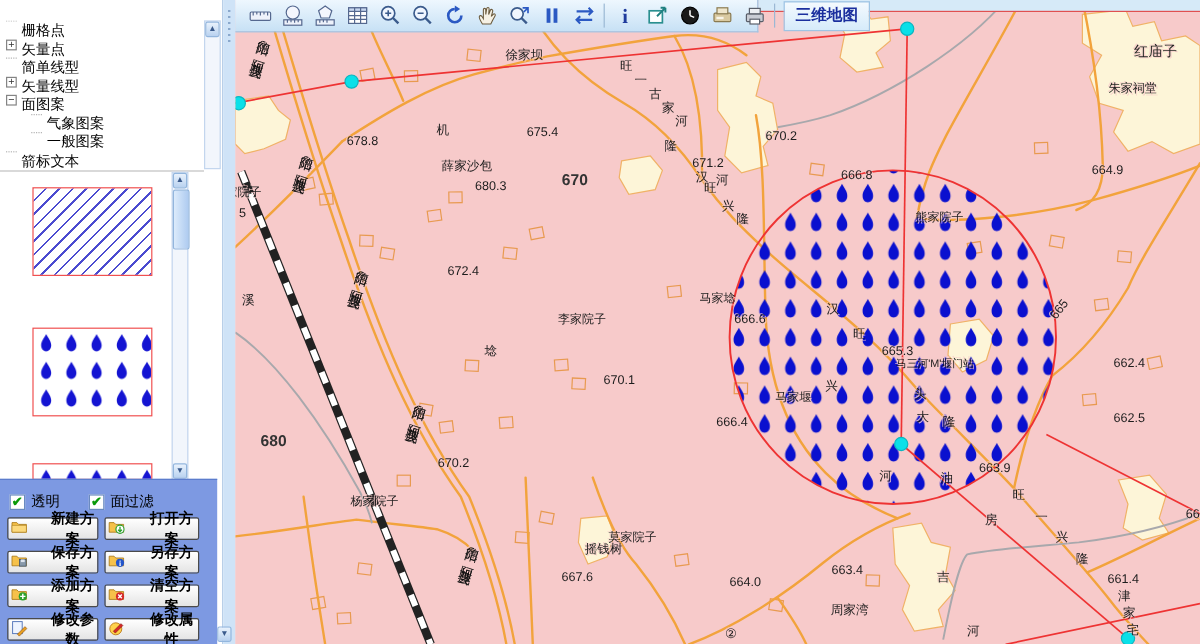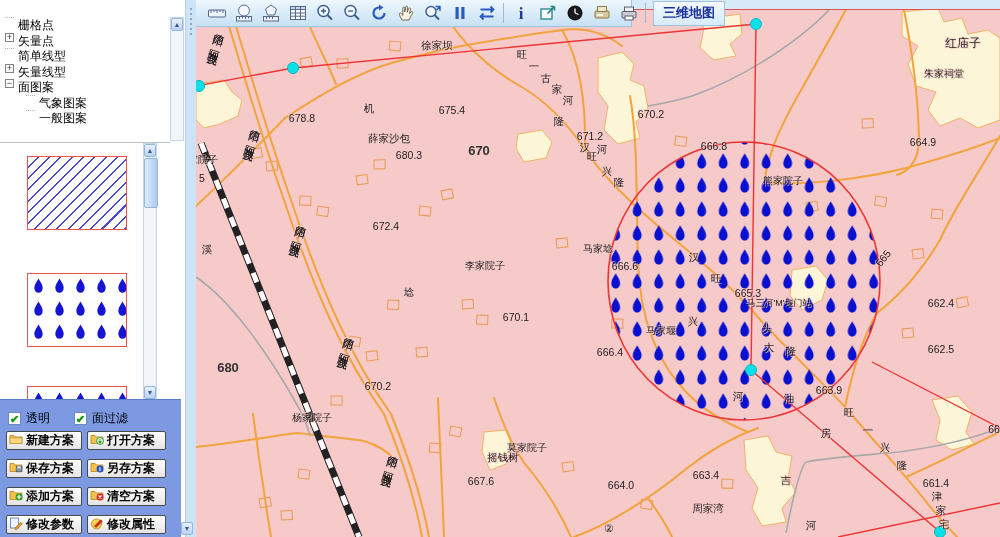--- a/index.html
+++ b/index.html
@@ -48,21 +48,21 @@
   .swatch{position:absolute;left:27px;width:100px;border:1px solid #f05050;background:#fff;box-sizing:border-box;}
   .sw1{top:13px;height:74px;background:repeating-linear-gradient(135deg,rgba(0,0,0,0) 0 6.5px,#4b4bd0 6.5px 8px);}
   .sw2{top:130px;height:74px;overflow:hidden;}
   .sw3{top:243px;height:14px;overflow:hidden;}
   #panel{position:absolute;left:0;top:399px;width:181px;height:138px;background:#7d99e2;border-top:1px solid #5c7ccc;box-sizing:border-box;}
   .cbrow{position:absolute;left:8px;top:10px;display:flex;gap:24px;font-size:12px;color:#000;}
   .cb{display:flex;align-items:center;gap:5px;}
   .cbbox{width:13px;height:13px;background:#fff;border:1px solid #6a8ac0;color:#0a9a0a;font-size:11px;line-height:12px;
     text-align:center;font-weight:bold;box-sizing:border-box;}
   .btn-grid{position:absolute;left:6px;top:31px;display:grid;grid-template-columns:76px 79px;grid-auto-rows:19px;gap:9px 5px;}
-  .plan-btn{display:flex;align-items:center;gap:3px;font-size:12px;font-weight:bold;color:#000;
+  .plan-btn{display:flex;align-items:center;gap:19px;font-size:12px;font-weight:bold;color:#000;
     background:linear-gradient(180deg,#ffffff,#e4e4e4);border:1px solid #4a4a4a;border-radius:2px;padding:0 2px;
     font-family:"Liberation Sans",sans-serif;cursor:default;}
   .plan-btn svg{flex:none;}
   #splitter{position:absolute;left:186px;top:0;width:10px;height:537px;background:#cfe3f7;}
   #splitter .grip{position:absolute;left:4px;top:8px;width:2px;height:30px;
     background:repeating-linear-gradient(180deg,#8aa8cc 0 2px,transparent 2px 5px);}
   #outer-down{position:absolute;left:181px;top:522px;}
 </style>
 </head>
 <body>
@@ -395,20 +395,24 @@
           <span>面图案</span>
         </div>
         <div class="trow child">
           <span class="expsp"></span>
           <span>气象图案</span>
         </div>
         <div class="trow child">
           <span class="expsp"></span>
           <span>一般图案</span>
         </div>
+        <div class="trow">
+          <span class="expsp"></span>
+          <span>箭标文本</span>
+        </div>
       </div>
     <div class="vscroll" style="left:170px;top:17px;height:124px;">
       <div class="sarr" style="top:0;">▲</div>
     </div>
     <div id="patterns">
       <div class="swatch sw1"></div>
       <div class="swatch sw2">
         <svg width="98" height="72">
           <defs>
               <pattern id="sdrops" width="21" height="23" patternUnits="userSpaceOnUse" x="0" y="2">

